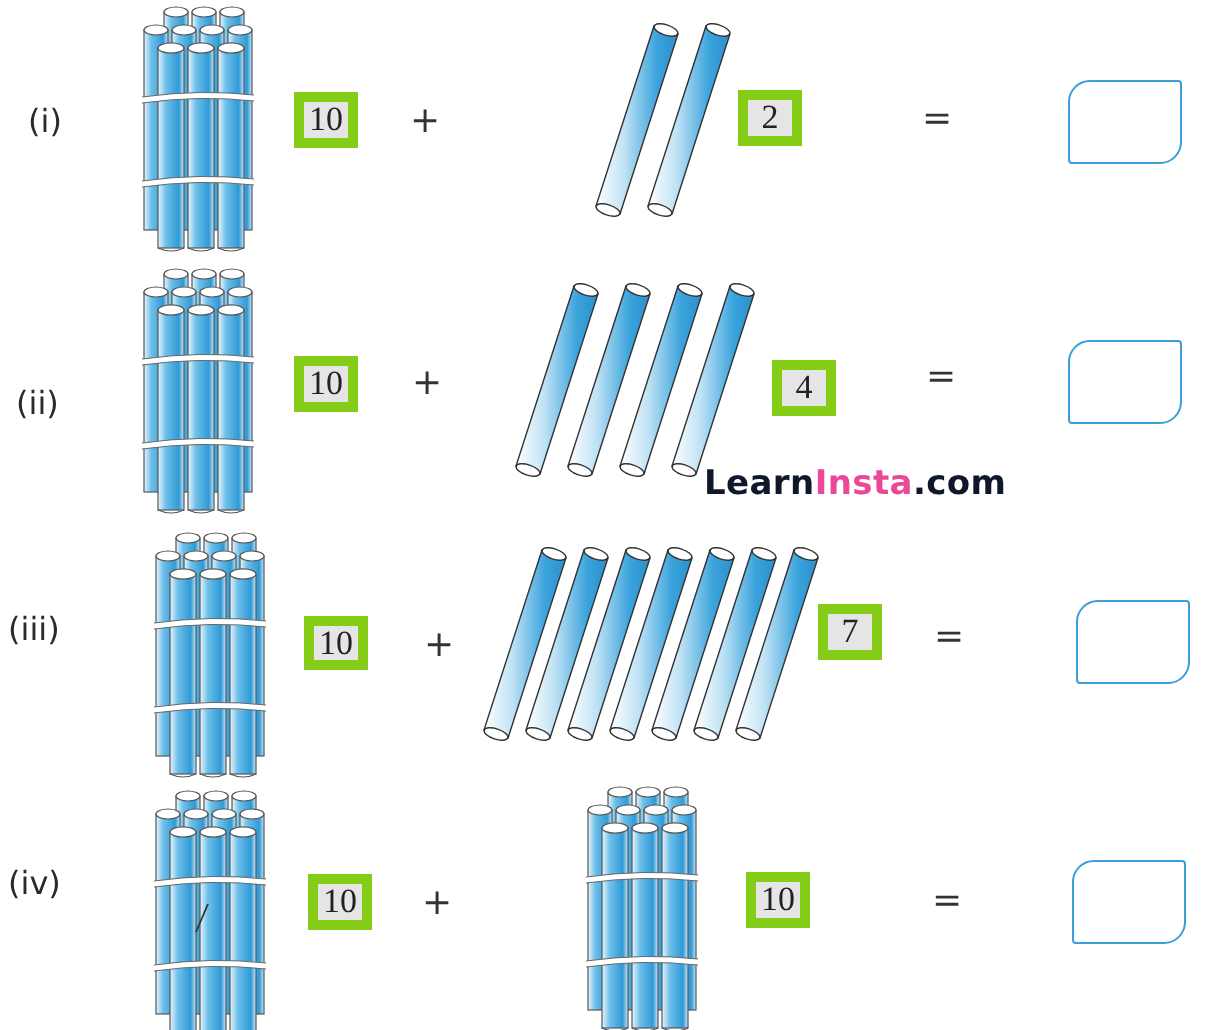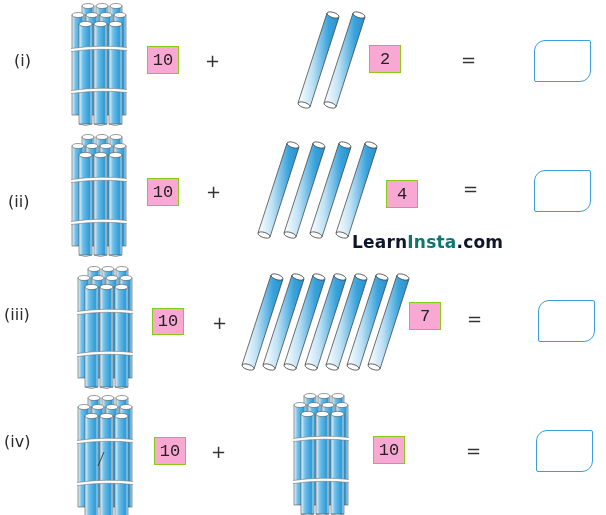--- a/index.html
+++ b/index.html
@@ -1,31 +1,31 @@
 <!DOCTYPE html>
 <html><head>
   <meta charset="utf-8">
   <style>
     html, body { margin: 0; padding: 0; background: #ffffff; }
     body { width: 606px; height: 515px; position: relative; overflow: hidden;
            font-family: "DejaVu Sans", sans-serif; color: #222; }
     .abs { position: absolute; }
     .label { font-size: 16px; color: #2a2a2a; font-family: "DejaVu Sans", sans-serif; }
-    .numbox { position: absolute; border: 1px solid #84cc16; background: #f9a8d4;
+    .numbox { position: absolute; border: 5px solid #84cc16; background: #e5e5e5;
               display: flex; align-items: center; justify-content: center;
               font-size: 17px; color: #222; box-sizing: border-box;
-              font-family: Liberation Mono, monospace; }
+              font-family: Liberation Serif, serif; }
     .op { position: absolute; font-size: 18px; color: #333; line-height: 1;
           font-family: "DejaVu Sans", sans-serif; }
     .answer { position: absolute; border: 1.6px solid #3a9fd8; background: #fff;
               border-radius: 11px 2px 11px 2px; box-sizing: border-box; }
     .watermark { position: absolute; font-family: "DejaVu Sans", sans-serif;
                  font-weight: bold; font-size: 17px; letter-spacing: 0.2px; }
     .wm-a { color: #0f172a; }
-    .wm-b { color: #0f766e; }
+    .wm-b { color: #ec4899; }
     svg { position: absolute; overflow: visible; }
   </style>
 </head>
 <body>
 
 <svg width="0" height="0" style="position:absolute">
   <defs>
     <linearGradient id="stickGrad" x1="0" y1="0" x2="1" y2="0">
       <stop offset="0" stop-color="#ffffff"></stop>
       <stop offset="0.35" stop-color="#bfe2f5"></stop>

